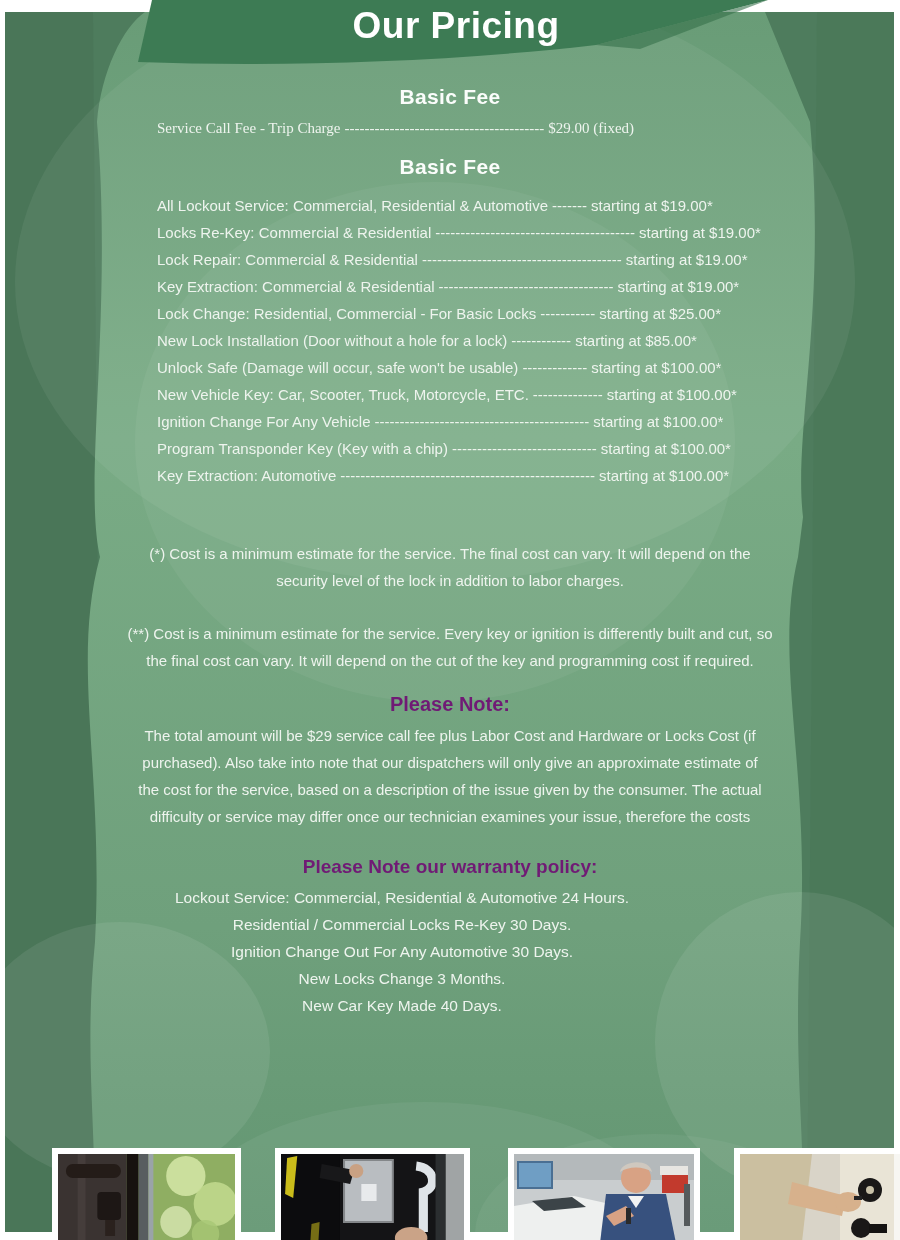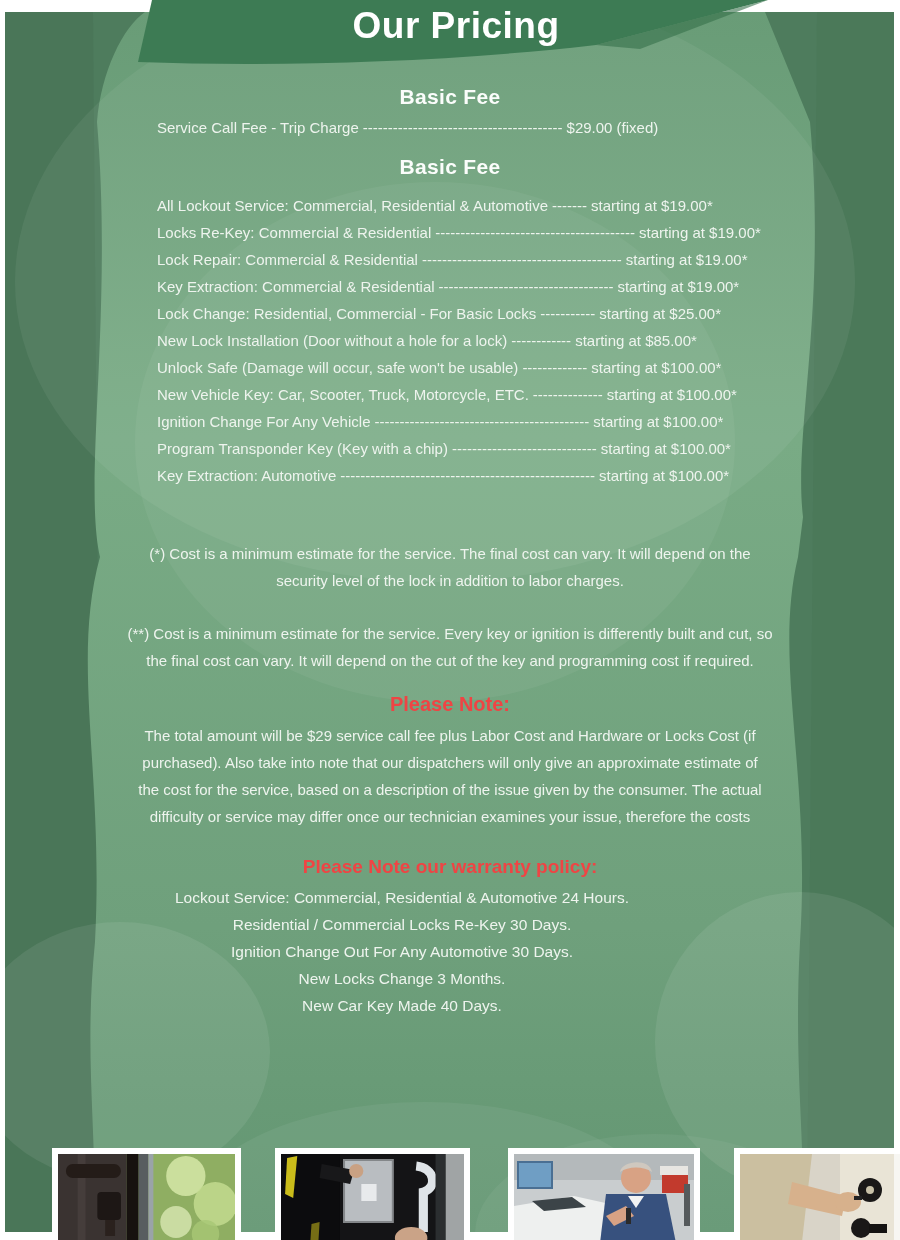--- a/index.html
+++ b/index.html
@@ -20,36 +20,36 @@
     line-height:52px;
   }
   .content{position:absolute;left:0;top:0;width:900px;z-index:2;color:#eef4ee;}
   .fee-heading{
     position:absolute;width:900px;text-align:center;margin:0;
     color:#fbfdfb;font-size:21px;font-weight:700;letter-spacing:.3px;
   }
   .fee-heading.first{top:85px;}
   .fee-heading.second{top:155px;}
   .fee-line{position:absolute;left:157px;top:119px;font-size:15px;white-space:nowrap;}
-  .fee-line span{margin-right:4px;}
+  .fee-line span{margin-right:4px;font-family:Liberation Serif, serif;}
   .service-list{
     position:absolute;left:157px;top:192px;margin:0;padding:0;list-style:none;
     font-size:15px;line-height:27px;
   }
   .service-list li{white-space:nowrap;}
   .service-list span{margin-right:4px;}
   .note-para{
     position:absolute;left:70px;width:760px;margin:0;text-align:center;
     font-size:15px;line-height:27px;white-space:pre-line;
   }
   .note-1{top:540px;}
   .note-2{top:620px;}
   .red-heading{
     position:absolute;width:900px;margin:0;text-align:center;
-    color:#ef4444;font-weight:700;
+    color:#701a75;font-weight:700;
   }
   .pn-heading{top:693px;font-size:20px;}
   .pn-body{top:722px;left:80px;width:740px;}
   .warranty-heading{top:856px;font-size:19px;}
   .warranty-list{
     position:absolute;left:0;top:884px;width:804px;margin:0;padding:0;list-style:none;
     text-align:center;font-size:15.5px;line-height:27px;
   }
   .gallery-item{
     position:absolute;top:1132px;background:#ffffff;padding:6px;box-sizing:border-box;

